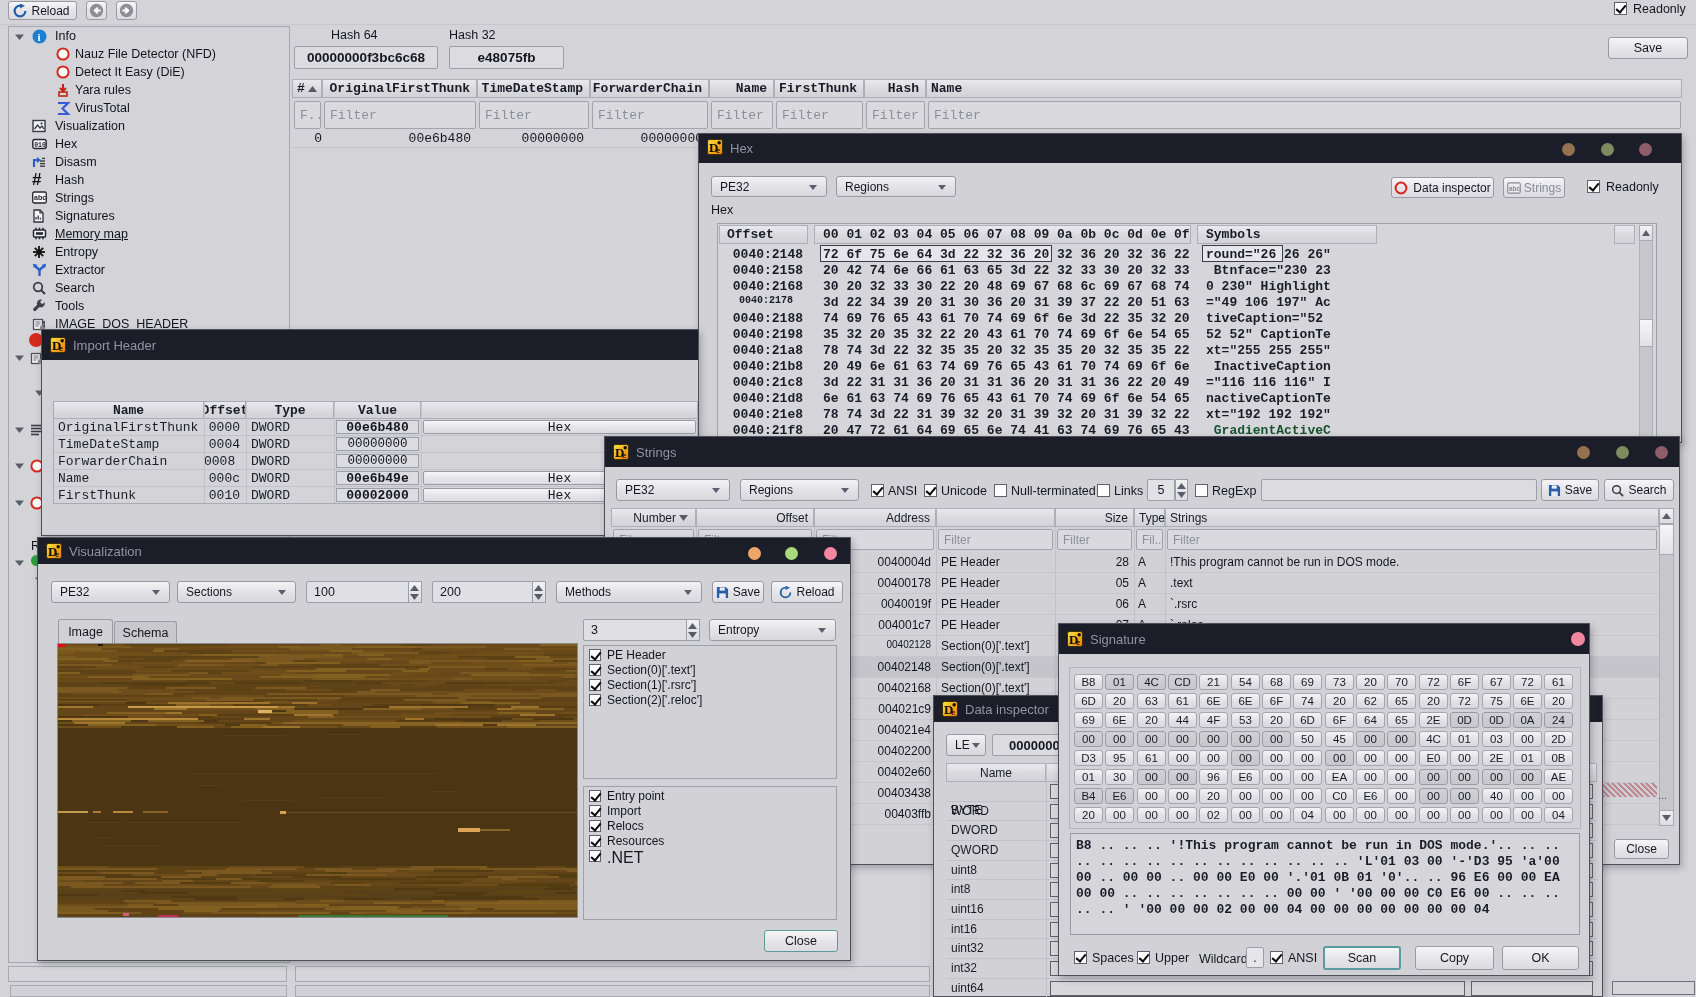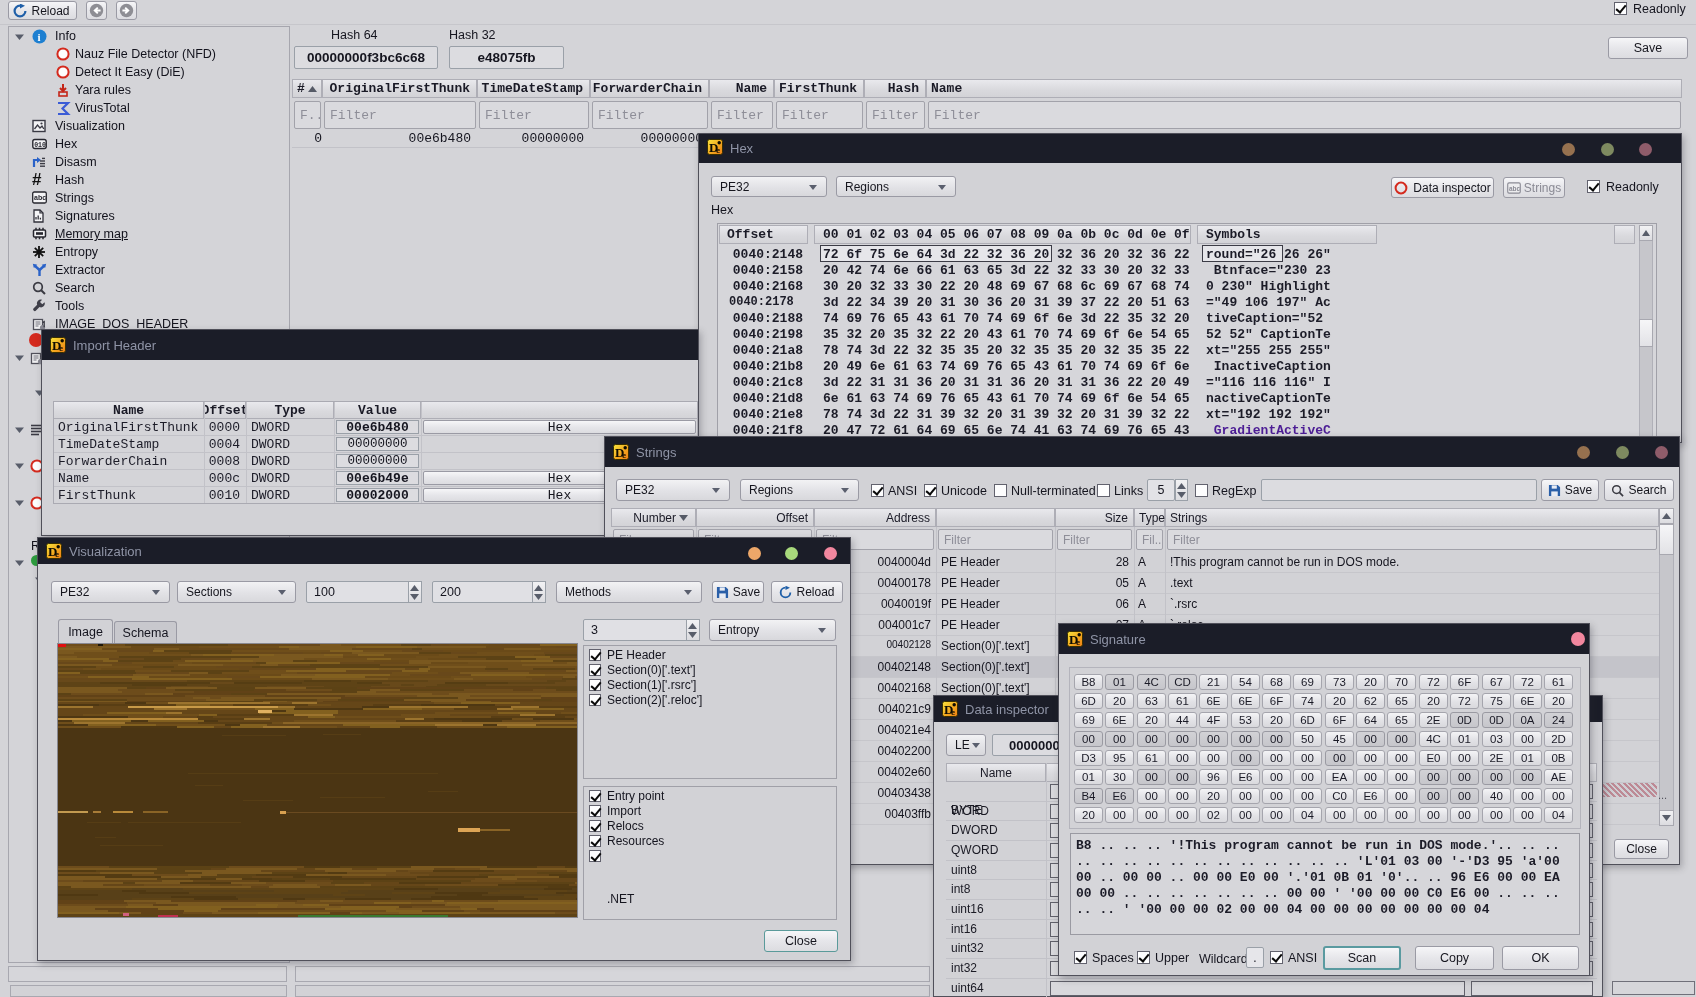--- a/index.html
+++ b/index.html
@@ -283,21 +283,21 @@
 <div class="a" style="left:503px;top:111px;width:81px;height:17px;border:1px solid #3c3c46;background:rgba(250,250,252,0.45);box-sizing:border-box;"></div>
 <div class="a m" style="left:30px;top:113px;width:74px;font-size:13px;font-weight:bold;color:#1c1c28;text-align:right;white-space:pre;">0040:2148</div>
 <div class="a m" style="left:124px;top:113px;font-size:13px;font-weight:bold;color:#1c1c28;white-space:pre;">72 6f 75 6e 64 3d 22 32 36 20 32 36 20 32 36 22</div>
 <div class="a m" style="left:507px;top:113px;font-size:13px;font-weight:bold;color:#1c1c28;white-space:pre;">round="26&nbsp;26&nbsp;26"</div>
 <div class="a m" style="left:30px;top:129px;width:74px;font-size:13px;font-weight:bold;color:#1c1c28;text-align:right;white-space:pre;">0040:2158</div>
 <div class="a m" style="left:124px;top:129px;font-size:13px;font-weight:bold;color:#1c1c28;white-space:pre;">20 42 74 6e 66 61 63 65 3d 22 32 33 30 20 32 33</div>
 <div class="a m" style="left:507px;top:129px;font-size:13px;font-weight:bold;color:#1c1c28;white-space:pre;">&nbsp;Btnface="230&nbsp;23</div>
 <div class="a m" style="left:30px;top:145px;width:74px;font-size:13px;font-weight:bold;color:#1c1c28;text-align:right;white-space:pre;">0040:2168</div>
 <div class="a m" style="left:124px;top:145px;font-size:13px;font-weight:bold;color:#1c1c28;white-space:pre;">30 20 32 33 30 22 20 48 69 67 68 6c 69 67 68 74</div>
 <div class="a m" style="left:507px;top:145px;font-size:13px;font-weight:bold;color:#1c1c28;white-space:pre;">0&nbsp;230"&nbsp;Highlight</div>
-<div class="a m" style="left:30px;top:161px;width:74px;font-size:12px;font-weight:bold;color:#1c1c28;text-align:left;white-space:pre;">0040:2178</div>
+<div class="a m" style="left:30px;top:161px;width:74px;font-size:10px;font-weight:bold;color:#1c1c28;text-align:center;white-space:pre;">0040:2178</div>
 <div class="a m" style="left:124px;top:161px;font-size:13px;font-weight:bold;color:#1c1c28;white-space:pre;">3d 22 34 39 20 31 30 36 20 31 39 37 22 20 51 63</div>
 <div class="a m" style="left:507px;top:161px;font-size:13px;font-weight:bold;color:#1c1c28;white-space:pre;">="49&nbsp;106&nbsp;197"&nbsp;Ac</div>
 <div class="a m" style="left:30px;top:177px;width:74px;font-size:13px;font-weight:bold;color:#1c1c28;text-align:right;white-space:pre;">0040:2188</div>
 <div class="a m" style="left:124px;top:177px;font-size:13px;font-weight:bold;color:#1c1c28;white-space:pre;">74 69 76 65 43 61 70 74 69 6f 6e 3d 22 35 32 20</div>
 <div class="a m" style="left:507px;top:177px;font-size:13px;font-weight:bold;color:#1c1c28;white-space:pre;">tiveCaption="52&nbsp;</div>
 <div class="a m" style="left:30px;top:193px;width:74px;font-size:13px;font-weight:bold;color:#1c1c28;text-align:right;white-space:pre;">0040:2198</div>
 <div class="a m" style="left:124px;top:193px;font-size:13px;font-weight:bold;color:#1c1c28;white-space:pre;">35 32 20 35 32 22 20 43 61 70 74 69 6f 6e 54 65</div>
 <div class="a m" style="left:507px;top:193px;font-size:13px;font-weight:bold;color:#1c1c28;white-space:pre;">52&nbsp;52"&nbsp;CaptionTe</div>
 <div class="a m" style="left:30px;top:209px;width:74px;font-size:13px;font-weight:bold;color:#1c1c28;text-align:right;white-space:pre;">0040:21a8</div>
 <div class="a m" style="left:124px;top:209px;font-size:13px;font-weight:bold;color:#1c1c28;white-space:pre;">78 74 3d 22 32 35 35 20 32 35 35 20 32 35 35 22</div>
@@ -309,21 +309,21 @@
 <div class="a m" style="left:124px;top:241px;font-size:13px;font-weight:bold;color:#1c1c28;white-space:pre;">3d 22 31 31 36 20 31 31 36 20 31 31 36 22 20 49</div>
 <div class="a m" style="left:507px;top:241px;font-size:13px;font-weight:bold;color:#1c1c28;white-space:pre;">="116&nbsp;116&nbsp;116"&nbsp;I</div>
 <div class="a m" style="left:30px;top:257px;width:74px;font-size:13px;font-weight:bold;color:#1c1c28;text-align:right;white-space:pre;">0040:21d8</div>
 <div class="a m" style="left:124px;top:257px;font-size:13px;font-weight:bold;color:#1c1c28;white-space:pre;">6e 61 63 74 69 76 65 43 61 70 74 69 6f 6e 54 65</div>
 <div class="a m" style="left:507px;top:257px;font-size:13px;font-weight:bold;color:#1c1c28;white-space:pre;">nactiveCaptionTe</div>
 <div class="a m" style="left:30px;top:273px;width:74px;font-size:13px;font-weight:bold;color:#1c1c28;text-align:right;white-space:pre;">0040:21e8</div>
 <div class="a m" style="left:124px;top:273px;font-size:13px;font-weight:bold;color:#1c1c28;white-space:pre;">78 74 3d 22 31 39 32 20 31 39 32 20 31 39 32 22</div>
 <div class="a m" style="left:507px;top:273px;font-size:13px;font-weight:bold;color:#1c1c28;white-space:pre;">xt="192&nbsp;192&nbsp;192"</div>
 <div class="a m" style="left:30px;top:289px;width:74px;font-size:13px;font-weight:bold;color:#1c1c28;text-align:right;white-space:pre;">0040:21f8</div>
 <div class="a m" style="left:124px;top:289px;font-size:13px;font-weight:bold;color:#1c1c28;white-space:pre;">20 47 72 61 64 69 65 6e 74 41 63 74 69 76 65 43</div>
-<div class="a m" style="left:507px;top:289px;font-size:13px;font-weight:bold;color:#4c1d95;white-space:pre;">&nbsp;GradientActiveC</div>
+<div class="a m" style="left:507px;top:289px;font-size:13px;font-weight:bold;color:#14532d;white-space:pre;">&nbsp;GradientActiveC</div>
 </div>
 <div class="win" style="left:41px;top:329px;width:658px;height:207px;z-index:20;">
 <div class="tb" style="height:30px;">
         <svg width="16" height="16" viewBox="0 0 16 16" style="position:absolute;left:8px;top:7px">
           <rect x="0.5" y="0.5" width="15" height="15" rx="2" fill="url(#lg)" stroke="#3a3000"></rect>
           <text x="2" y="12.5" font-family="Liberation Serif" font-weight="bold" font-size="13" fill="#0d0b02">D</text>
           <circle cx="12.2" cy="3.8" r="1.7" fill="#0d0b02"></circle>
           <text x="9" y="14" font-family="Liberation Serif" font-weight="bold" font-size="9" fill="#0d0b02">e</text>
         </svg>
         <span class="wt" style="top:8px">Import Header</span>
@@ -339,21 +339,21 @@
 <div class="a m" style="left:209px;top:90px;font-size:13px;color:#1c1c28;">DWORD</div>
 <div class="a m" style="left:294px;top:90px;width:83px;height:14px;background:#dcdce0;border:1px solid #9aa0a8;box-sizing:border-box;font-size:13px;font-weight:bold;display:flex;align-items:center;justify-content:center;">00e6b480</div>
 <div class="btn m" style="left:381px;top:90px;width:273px;height:14px;font-size:13px;border-radius:2px;">Hex</div>
 <div class="a" style="left:11px;top:106px;width:645px;height:17px;border-bottom:1px solid #c2c2c8;background:#d4d4d8;box-sizing:border-box;"></div>
 <div class="a m" style="left:16px;top:107px;font-size:13px;color:#1c1c28;">TimeDateStamp</div>
 <div class="a m" style="left:162px;top:107px;width:36px;font-size:13px;color:#1c1c28;text-align:right;">0004</div>
 <div class="a m" style="left:209px;top:107px;font-size:13px;color:#1c1c28;">DWORD</div>
 <div class="a m" style="left:294px;top:107px;width:83px;height:14px;background:#dcdce0;border:1px solid #9aa0a8;box-sizing:border-box;font-size:12.5px;font-weight:normal;display:flex;align-items:center;justify-content:center;">00000000</div>
 <div class="a" style="left:11px;top:123px;width:645px;height:17px;border-bottom:1px solid #c2c2c8;background:#d4d4d8;box-sizing:border-box;"></div>
 <div class="a m" style="left:16px;top:124px;font-size:13px;color:#1c1c28;">ForwarderChain</div>
-<div class="a m" style="left:162px;top:124px;width:36px;font-size:13px;color:#1c1c28;text-align:right;">0008</div>
+<div class="a m" style="left:162px;top:124px;width:36px;font-size:13px;color:#1c1c28;">0008</div>
 <div class="a m" style="left:209px;top:124px;font-size:13px;color:#1c1c28;">DWORD</div>
 <div class="a m" style="left:294px;top:124px;width:83px;height:14px;background:#dcdce0;border:1px solid #9aa0a8;box-sizing:border-box;font-size:12.5px;font-weight:normal;display:flex;align-items:center;justify-content:center;">00000000</div>
 <div class="a" style="left:11px;top:140px;width:645px;height:17px;border-bottom:1px solid #c2c2c8;background:#d4d4d8;box-sizing:border-box;"></div>
 <div class="a m" style="left:16px;top:141px;font-size:13px;color:#1c1c28;">Name</div>
 <div class="a m" style="left:162px;top:141px;width:36px;font-size:13px;color:#1c1c28;text-align:right;">000c</div>
 <div class="a m" style="left:209px;top:141px;font-size:13px;color:#1c1c28;">DWORD</div>
 <div class="a m" style="left:294px;top:141px;width:83px;height:14px;background:#dcdce0;border:1px solid #9aa0a8;box-sizing:border-box;font-size:13px;font-weight:bold;display:flex;align-items:center;justify-content:center;">00e6b49e</div>
 <div class="btn m" style="left:381px;top:141px;width:273px;height:14px;font-size:13px;border-radius:2px;">Hex</div>
 <div class="a" style="left:11px;top:157px;width:645px;height:17px;border-bottom:1px solid #c2c2c8;background:#d4d4d8;box-sizing:border-box;"></div>
 <div class="a m" style="left:16px;top:158px;font-size:13px;color:#1c1c28;">FirstThunk</div>
@@ -1246,21 +1246,21 @@
 <div class="a" style="left:545px;top:248px;width:254px;height:134px;border:1px solid #a0a0a8;box-sizing:border-box;"></div>
 <div class="cb on" style="left:551px;top:252px;width:12px;height:12px;"></div>
 <div class="a" style="left:569px;top:251px;font-size:12px;">Entry point</div>
 <div class="cb on" style="left:551px;top:267px;width:12px;height:12px;"></div>
 <div class="a" style="left:569px;top:266px;font-size:12px;">Import</div>
 <div class="cb on" style="left:551px;top:282px;width:12px;height:12px;"></div>
 <div class="a" style="left:569px;top:281px;font-size:12px;">Relocs</div>
 <div class="cb on" style="left:551px;top:297px;width:12px;height:12px;"></div>
 <div class="a" style="left:569px;top:296px;font-size:12px;">Resources</div>
 <div class="cb on" style="left:551px;top:312px;width:12px;height:12px;"></div>
-<div class="a" style="left:569px;top:311px;font-size:12px;margin-top:43px;">.NET</div>
+<div class="a" style="left:569px;top:311px;font-size:16px;">.NET</div>
 <div class="btn" style="left:726px;top:392px;width:74px;height:22px;font-size:12.5px;border-color:#5a9a9a;">Close</div>
 </div>
 <div class="win" style="left:1058px;top:623px;width:532px;height:353px;z-index:60;">
 <div class="tb" style="height:30px;">
         <svg width="16" height="16" viewBox="0 0 16 16" style="position:absolute;left:8px;top:7px">
           <rect x="0.5" y="0.5" width="15" height="15" rx="2" fill="url(#lg)" stroke="#3a3000"></rect>
           <text x="2" y="12.5" font-family="Liberation Serif" font-weight="bold" font-size="13" fill="#0d0b02">D</text>
           <circle cx="12.2" cy="3.8" r="1.7" fill="#0d0b02"></circle>
           <text x="9" y="14" font-family="Liberation Serif" font-weight="bold" font-size="9" fill="#0d0b02">e</text>
         </svg>

